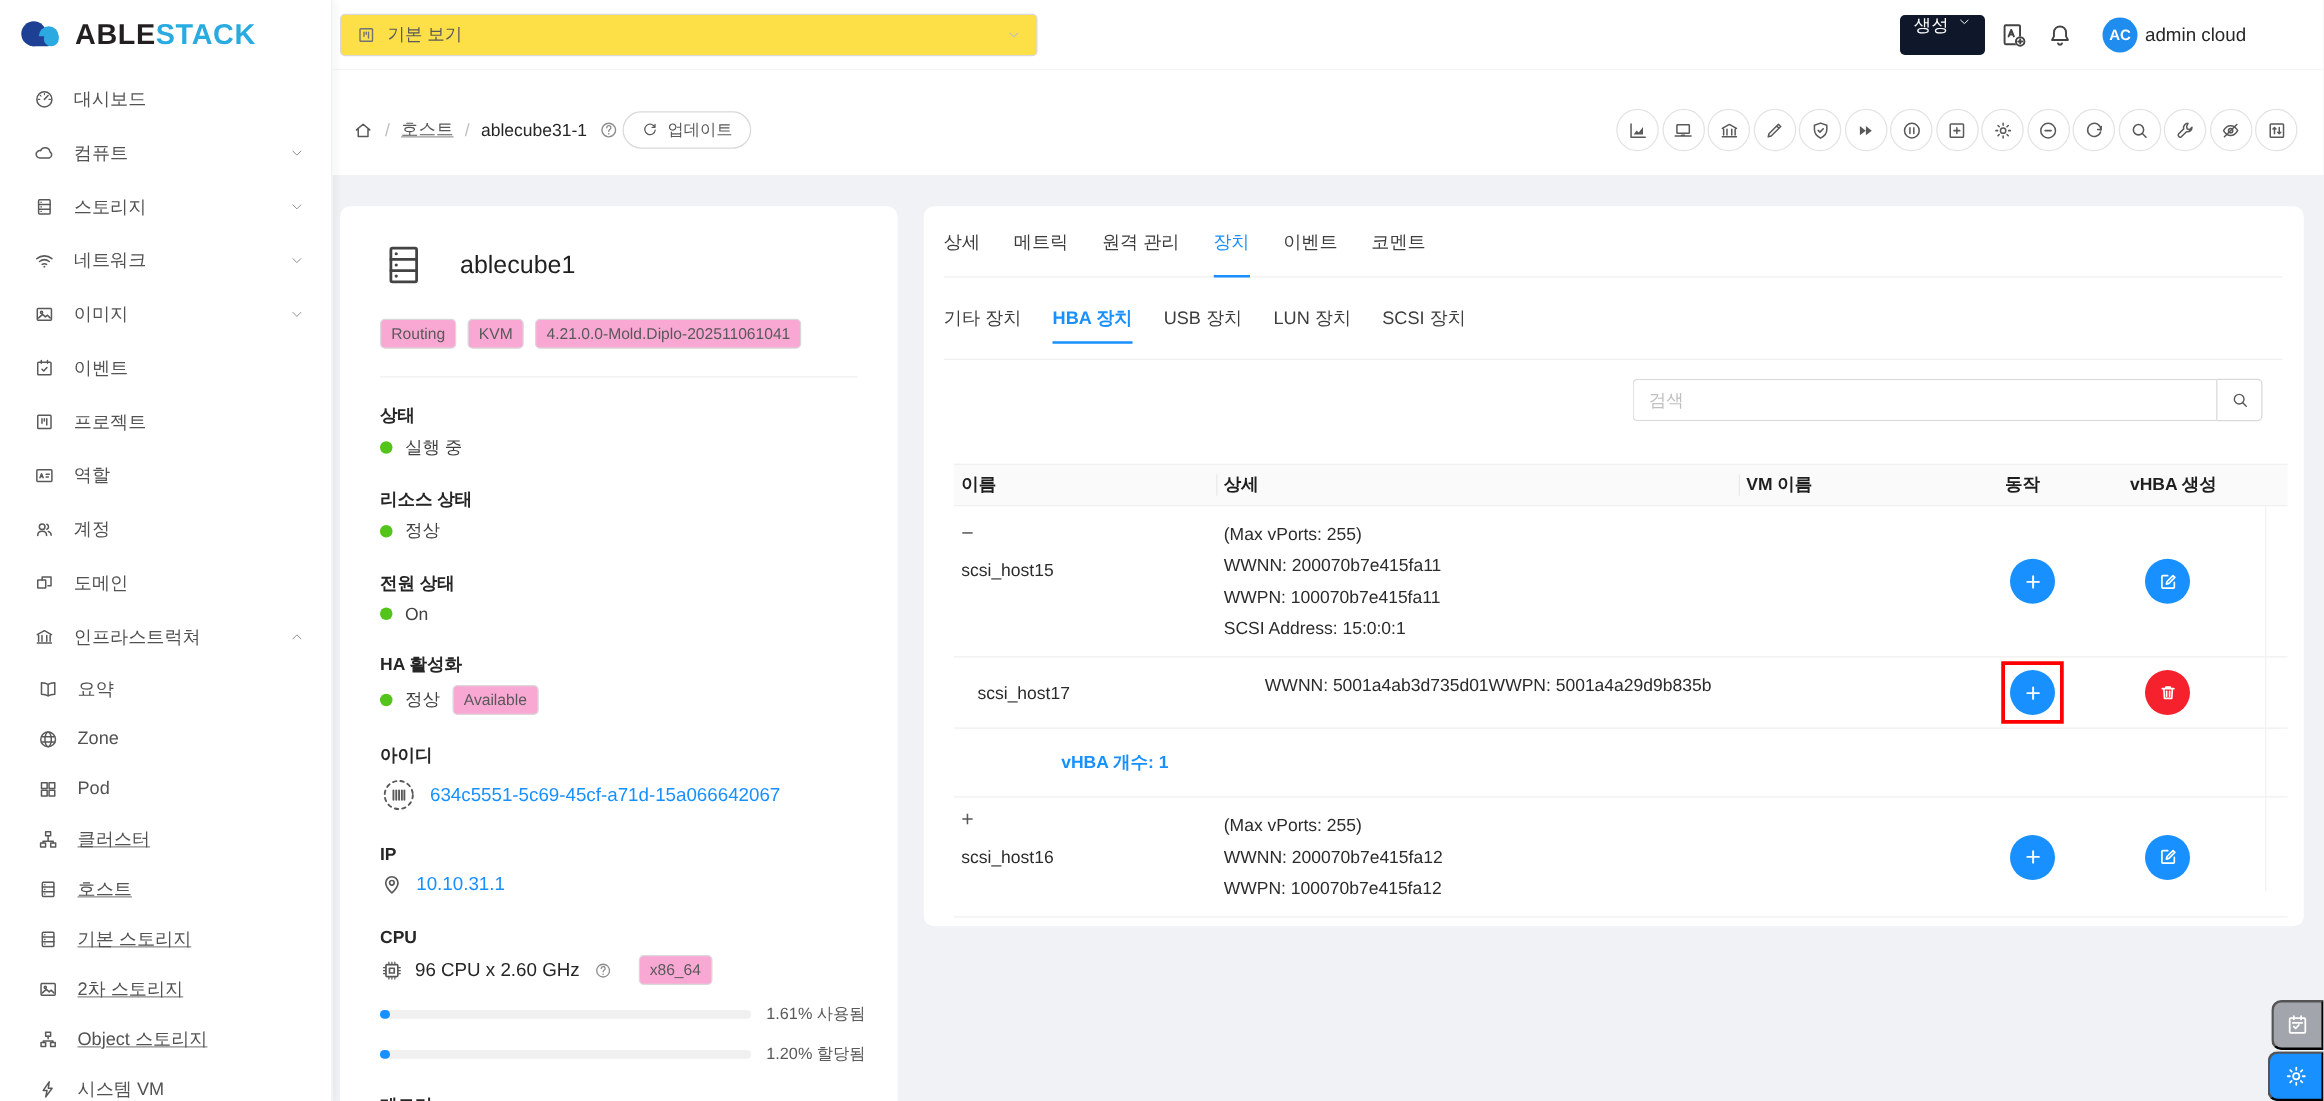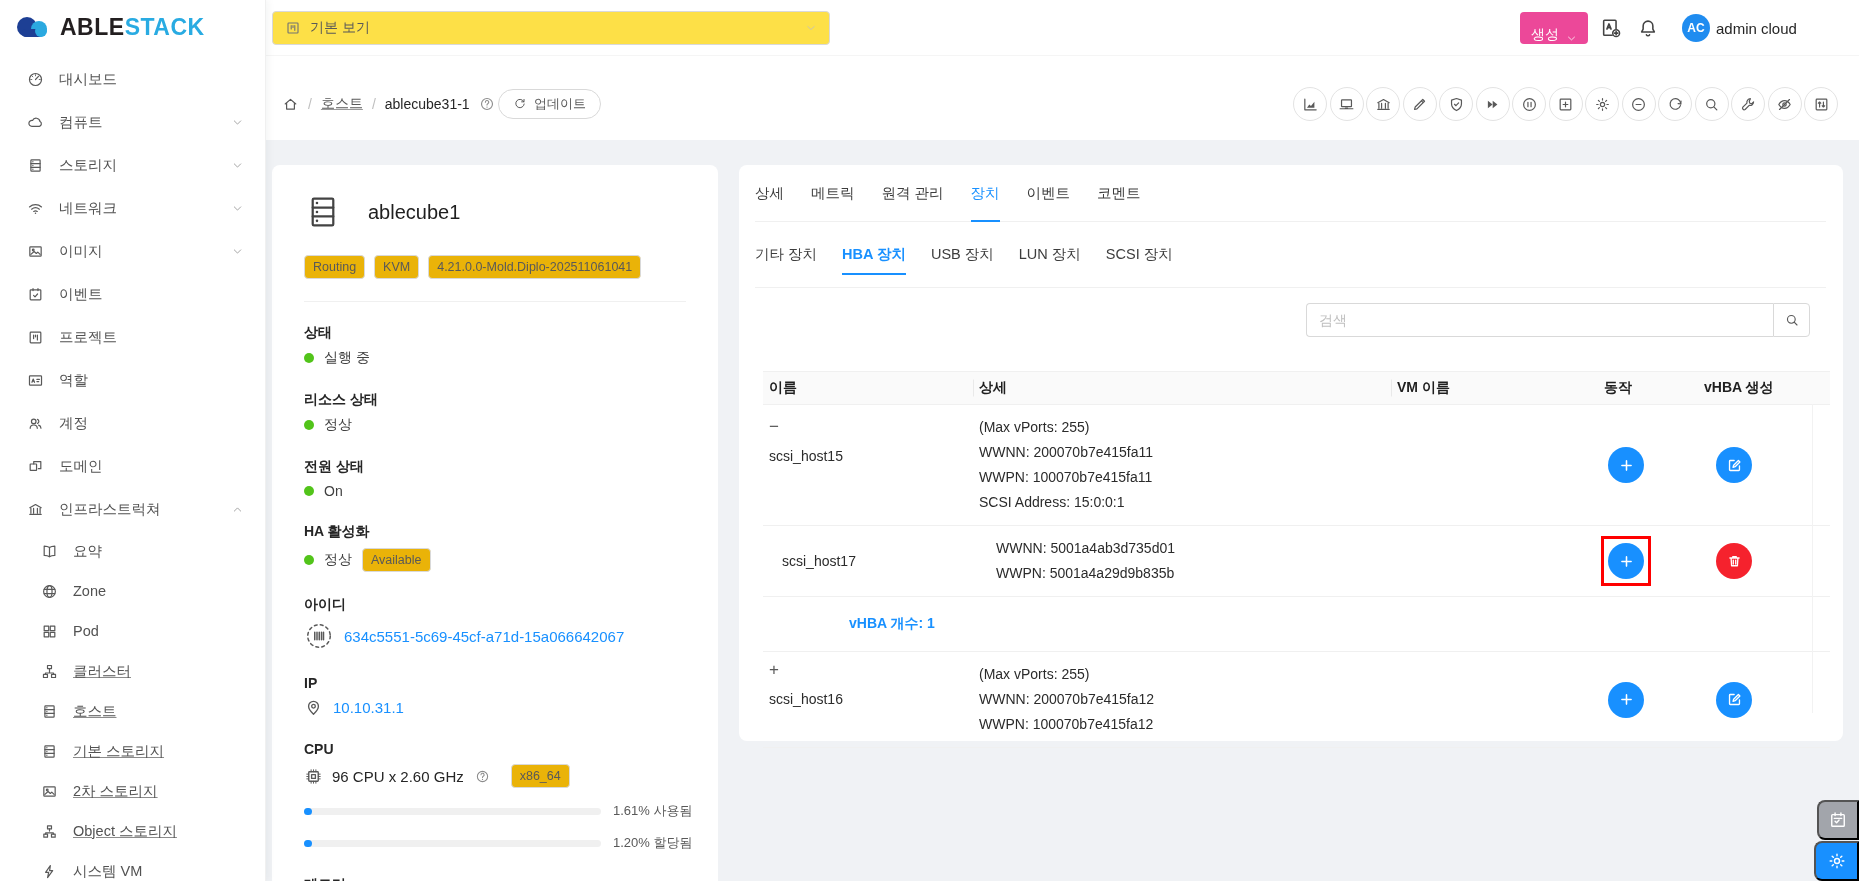--- a/index.html
+++ b/index.html
@@ -14,31 +14,31 @@
 
 .topband{position:absolute;left:260px;top:0;right:0;height:140px;background:#fff}
 .header-border{position:absolute;left:260px;top:55px;right:0;height:1px;background:#f5f5f5}
 
 .sidebar{position:absolute;left:0;top:0;width:266px;height:881px;background:#fff;border-right:1px solid #f0f0f0;box-shadow:2px 0 8px rgba(29,35,41,.05);z-index:5}
 .logo{position:absolute;left:14px;top:12px;display:flex;align-items:center;gap:6px}
 .logo-cloud{width:40px;height:30px}
 .logo-text{font-size:23px;font-weight:800;letter-spacing:.5px}
 .nav{position:absolute;top:58px;left:0;right:0}
 .nitem{height:43px;display:flex;align-items:center;padding-left:27px;gap:15px;font-size:14.5px;color:#525252;cursor:pointer;position:relative}
-.nitem.child{height:40px;padding-left:41px}
+.nitem.child{height:40px;padding-left:30px}
 .nitem.child .nlbl{padding-left:0}
 .nitem .nic{width:17px;height:17px;color:#595959}
 .nitem .chev{position:absolute;right:22px;width:11px;height:11px;color:#8c8c8c}
 .u{text-decoration:underline;text-decoration-color:#8c8c8c}
 
 .fold{position:absolute;left:232px;top:16px;width:24px;height:24px;color:#595959;cursor:pointer}
 .viewsel{position:absolute;left:272px;top:11px;width:558px;height:34px;border:1px solid #d9d9d9;border-radius:4px;background:#fde047;display:flex;align-items:center;padding:0 12px;gap:9px;color:#595959;font-size:14px;cursor:pointer}
 .viewsel .pi{width:16px;height:16px;color:#737373}
 .viewsel .cd{margin-left:auto;width:12px;height:12px;color:#bfbfbf}
-.createbtn{position:absolute;left:1520px;top:12px;width:68px;height:32px;background:#ec4899;border:none;border-radius:4px;color:#fff;font-size:14px;display:flex;align-items:flex-end;justify-content:center;gap:7px;cursor:pointer}
+.createbtn{position:absolute;left:1520px;top:12px;width:68px;height:32px;background:#0f172a;border:none;border-radius:4px;color:#fff;font-size:14px;display:flex;align-items:flex-start;justify-content:center;gap:7px;cursor:pointer}
 .createbtn .cd{width:11px;height:11px;color:#fff}
 .hbtn{position:absolute;top:17px;width:22px;height:22px;color:#434343;cursor:pointer}
 .avatar{position:absolute;left:1682px;top:14px;width:28px;height:28px;border-radius:50%;background:#1f8cf0;color:#fff;font-size:12px;font-weight:700;display:flex;align-items:center;justify-content:center;cursor:pointer}
 .uname{position:absolute;left:1716px;top:20px;font-size:15px;color:#262626;cursor:pointer}
 
 .crumbrow{position:absolute;left:282px;top:89px;height:30px;display:flex;align-items:center;gap:9px;font-size:14px}
 .crumbrow .home{width:17px;height:17px;color:#595959;cursor:pointer}
 .crumbrow .sep{color:#bfbfbf}
 .crumbrow .clink{color:#595959;text-decoration:underline;text-decoration-color:#9b9b9b;cursor:pointer}
 .crumbrow .ccur{color:#262626}
@@ -51,21 +51,21 @@
 
 .card{position:absolute;background:#fff;border-radius:8px}
 .leftcard{left:272px;top:165px;width:446px;height:750px;padding:28px 32px 0 32px}
 .rightcard{left:739px;top:165px;width:1104px;height:576px}
 
 .host-head{display:flex;align-items:center;gap:26px}
 .srv-ic{width:38px;height:38px;color:#434343}
 .srv-ic svg{stroke-width:1.4}
 .host-title{font-size:20px;font-weight:500;color:#1f1f1f}
 .tagrow{display:flex;gap:9px;margin-top:24px}
-.tag{height:24px;display:inline-flex;align-items:center;padding:0 8px;border:1px solid #d9d9d9;border-radius:4px;background:#eab308;font-size:12.5px;color:#595959;white-space:nowrap}
+.tag{height:24px;display:inline-flex;align-items:center;padding:0 8px;border:1px solid #d9d9d9;border-radius:4px;background:#f9a8d4;font-size:12.5px;color:#595959;white-space:nowrap}
 .divider{height:1px;background:#f0f0f0;margin:22px 0}
 .sec{margin-bottom:24px}
 .sec .lab{font-weight:700;font-size:14px;color:#262626;margin-bottom:7px;display:flex;align-items:center}
 .vrow{display:flex;align-items:center;gap:10px;font-size:14px;color:#404040}
 .dot{width:10px;height:10px;border-radius:50%;background:#52c41a;flex:none}
 .linkval{color:#1890ff;font-size:15px;cursor:pointer}
 .bc-ic{width:30px;height:30px;color:#595959}
 .pin-ic{width:19px;height:19px;color:#595959}
 .chip-ic{width:19px;height:19px;color:#595959}
 .q2{width:15px;height:15px;color:#8c8c8c;margin-left:2px}
@@ -732,21 +732,21 @@
                 </svg>
               </span>
             </button>
         </div>
       </div>
 
       <div class="trow tbody-row">
         <div class="td" style="padding-left:19px;display:flex;align-items:center">
           <span class="nm">scsi_host17</span>
         </div>
-        <div class="td" style="padding-left:23px;display:flex;flex-direction:column;justify-content:center">
+        <div class="td" style="padding-left:23px;display:flex;flex-direction:row;justify-content:center">
           <div class="dline">WWNN: 5001a4ab3d735d01</div>
           <div class="dline">WWPN: 5001a4a29d9b835b</div>
         </div>
         <div class="td"></div>
         <div class="td actcell">
           <span class="hl-wrap">
             <button class="rbtn blue">
                 <span class="ic">
                   <svg viewBox="0 0 24 24" style="stroke-width:2.2">
                     <path d="M12 5.5v13M5.5 12h13"></path>

